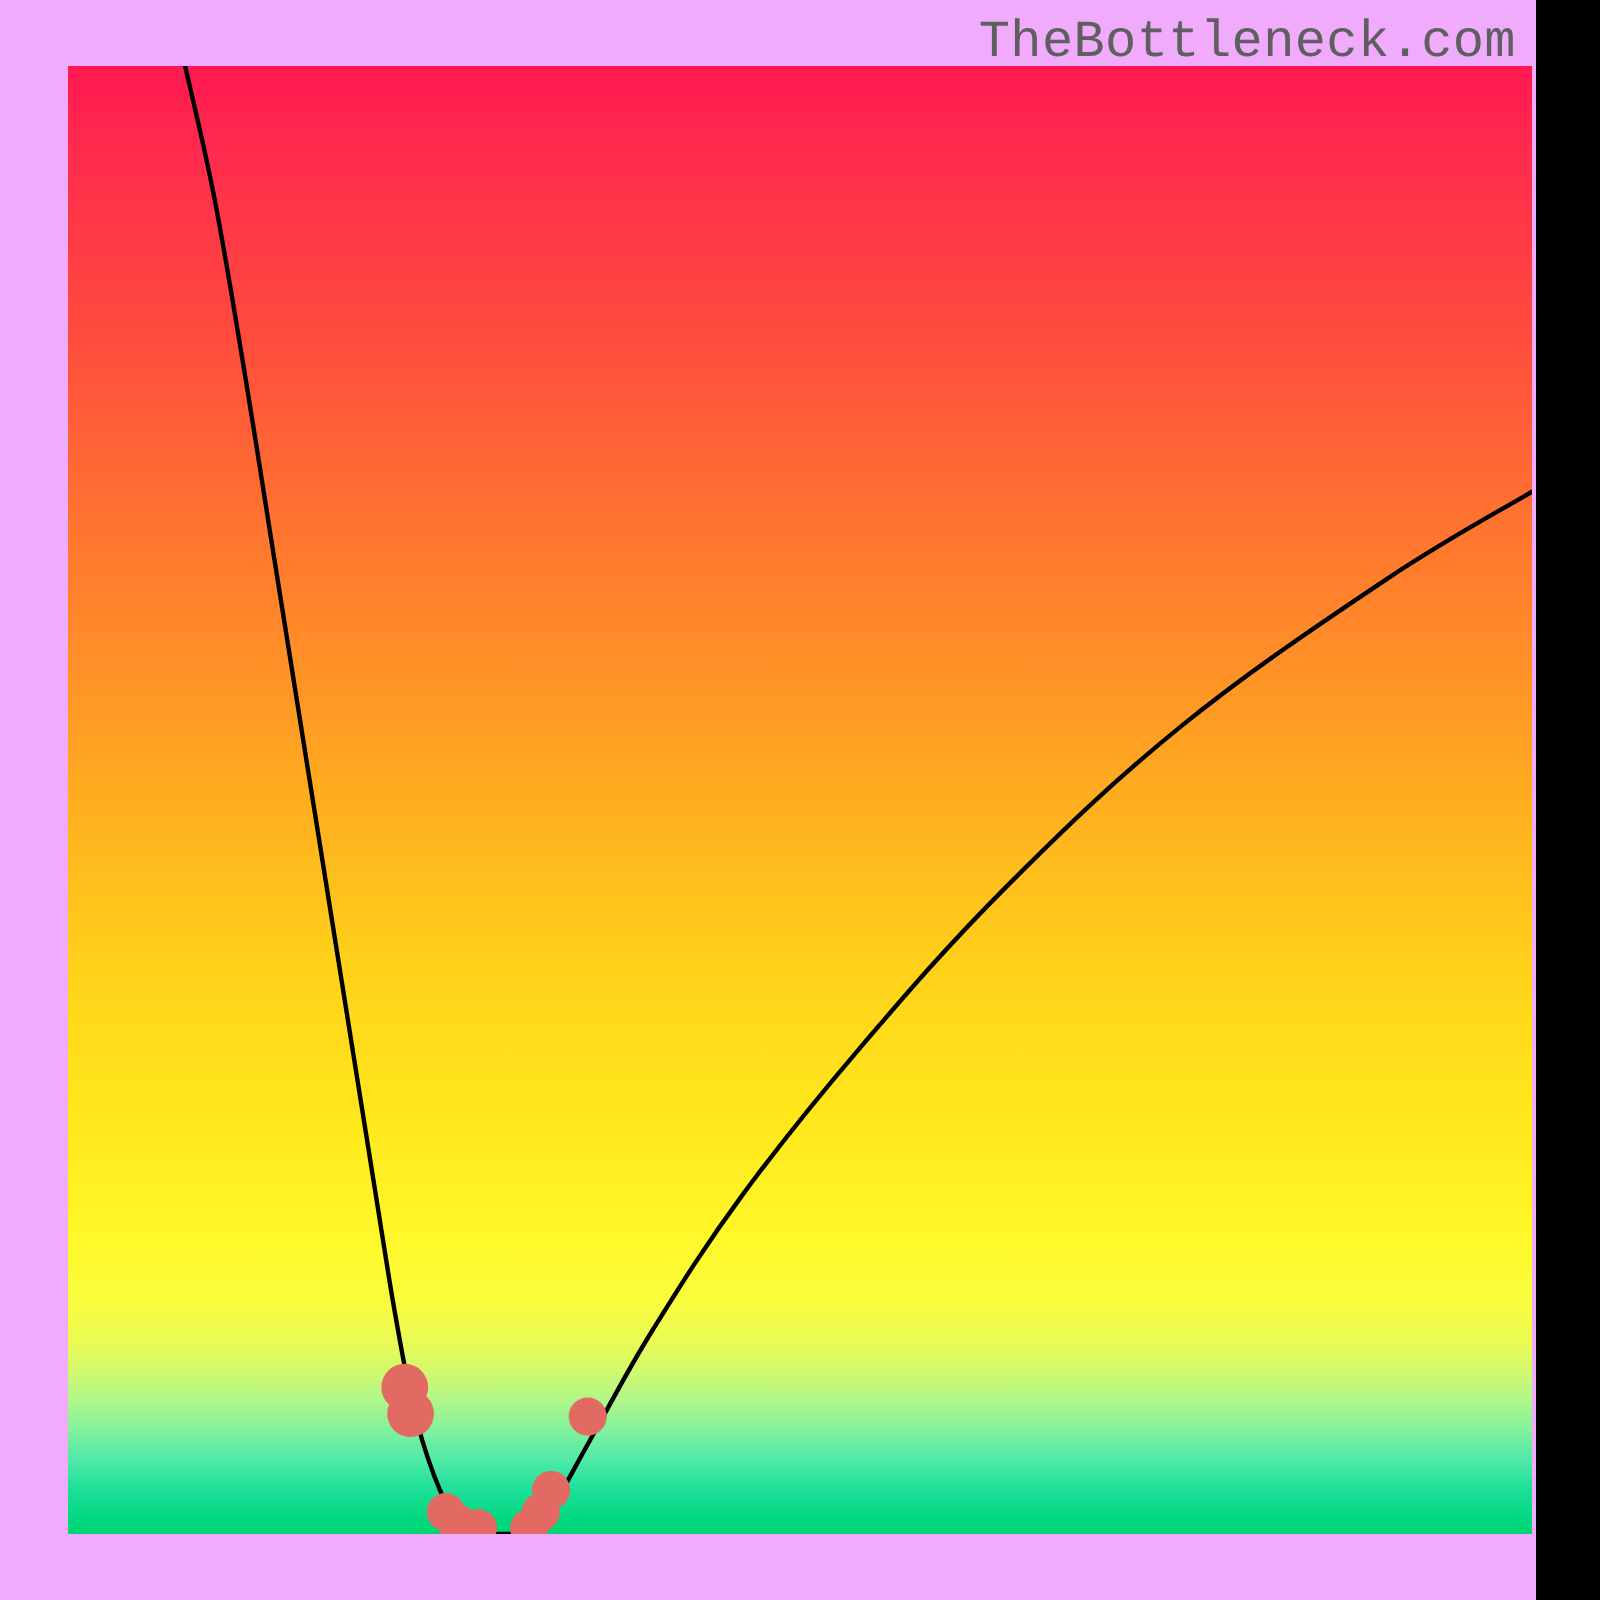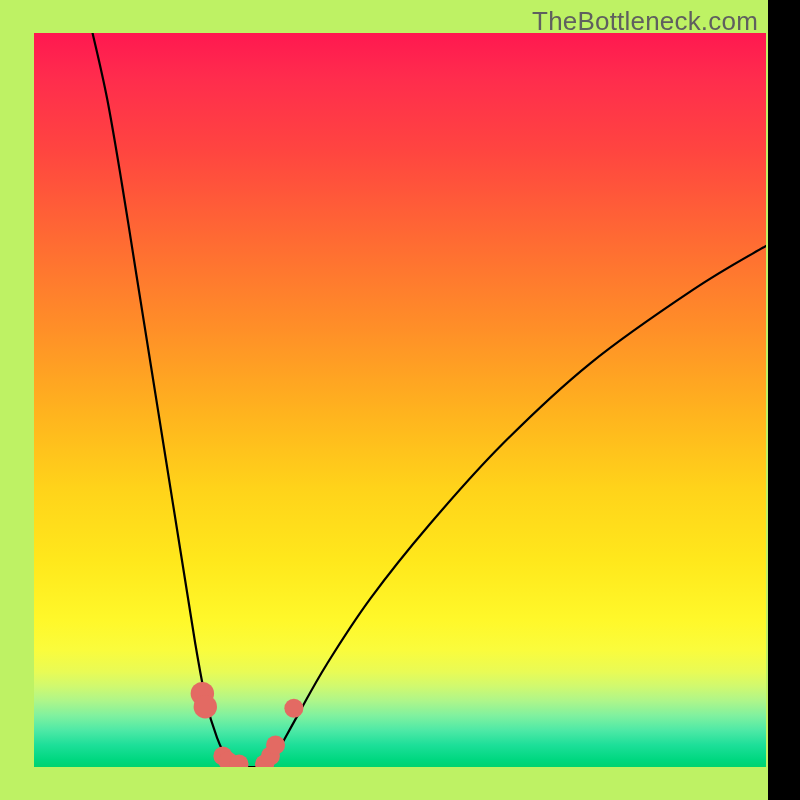--- a/index.html
+++ b/index.html
@@ -10,21 +10,22 @@
     background: #000;
     overflow: hidden;
     font-family: Arial, Helvetica, sans-serif;
   }
   .frame {
     position: absolute;
     top: 0;
     left: 0;
     width: 768px;
     height: 800px;
-    background: #bef264;
+    background: #f0abfc;
+    font-family: Liberation Mono, monospace;
   }
   .plot {
     position: absolute;
     top: 33px;
     left: 34px;
     width: 732px;
     height: 734px;
     background: linear-gradient(to bottom,
       #ff1850 0%,
       #ff2c4d 6%,

